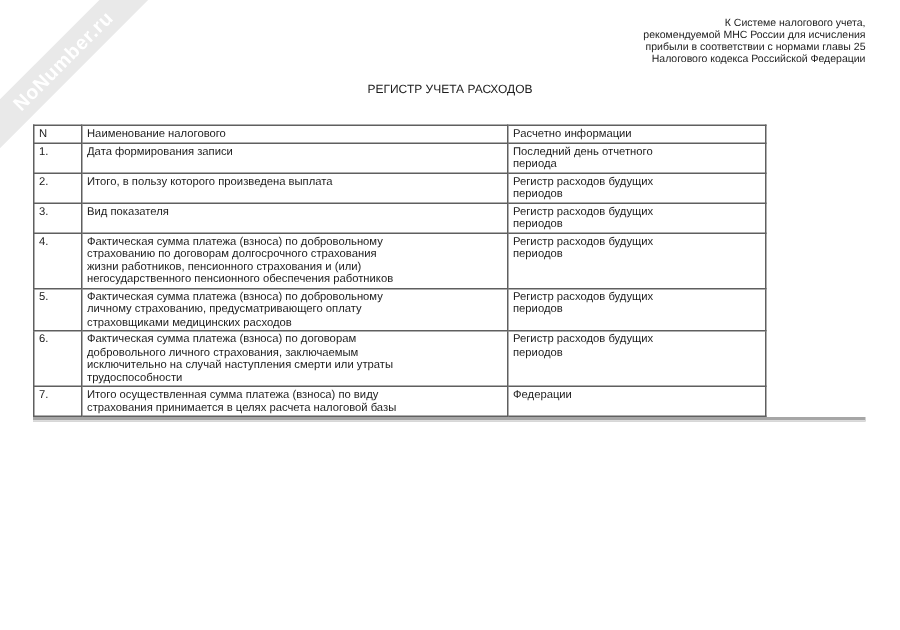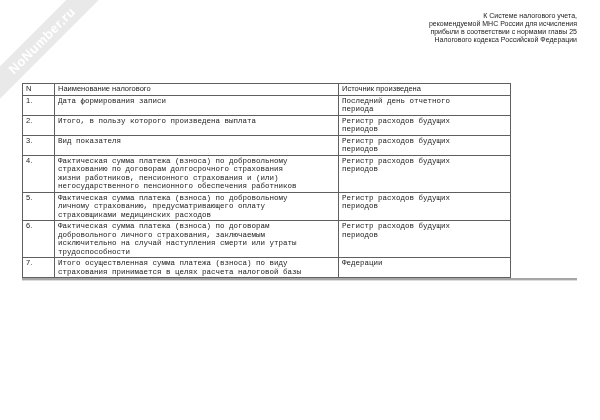--- a/index.html
+++ b/index.html
@@ -65,21 +65,21 @@
   }
   table.register th,
   table.register td {
     border: 1px solid #5f5f5f;
     padding: 1px 3px;
     vertical-align: top;
     text-align: left;
     font-weight: normal;
     overflow: hidden;
   }
-  td.c-name, td.c-source { white-space: pre-line; font-family: Liberation Mono, monospace; }
+  td.c-name, td.c-source { white-space: pre-line; }
   col.col-num   { width: 32px; }
   col.col-name  { width: 284px; }
   col.col-source{ width: 172px; }
   
   .hrule {
     position: absolute;
     top: 278px;
     left: 22px;
     width: 555px;
     height: 2px;
@@ -95,33 +95,34 @@
   <div class="watermark">NoNumber.ru</div>
 
   <div class="note">
     <div>К Системе налогового учета,</div>
     <div>рекомендуемой МНС России для исчисления</div>
     <div>прибыли в соответствии с нормами главы 25</div>
     <div>Налогового кодекса Российской Федерации</div>
   </div>
 
   <div class="title">
+    <div>РЕГИСТР УЧЕТА РАСХОДОВ</div>
   </div>
 
   <table class="register">
     <colgroup>
       <col class="col-num">
       <col class="col-name">
       <col class="col-source">
     </colgroup>
     <thead>
       <tr>
         <th>N</th>
         <th>Наименование налогового</th>
-        <th>Источник произведена</th>
+        <th>Расчетно информации</th>
       </tr>
     </thead>
     <tbody>
     <tr>
       <td class="c-num">1.</td>
       <td class="c-name">Дата формирования записи</td>
       <td class="c-source">Последний день отчетного
 периода</td>
     </tr>
 

